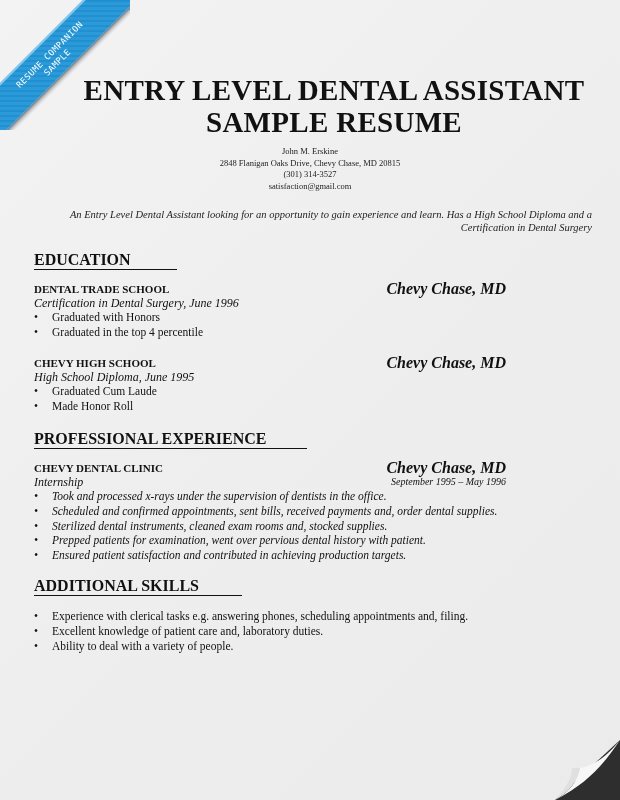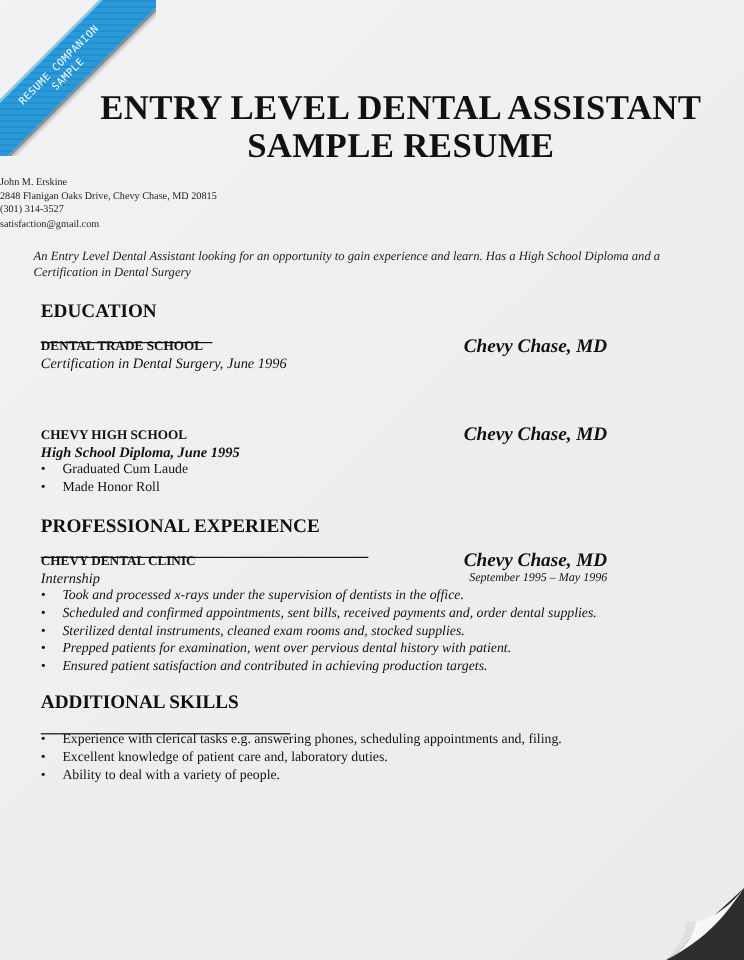--- a/index.html
+++ b/index.html
@@ -44,39 +44,40 @@
       position: absolute; left: 0; right: 0; top: 74px;
       text-align: center;
       font-weight: bold;
       font-size: 29px;
       line-height: 32px;
       letter-spacing: 0.3px;
       padding-left: 48px;
     }
     .contact {
       position: absolute; left: 0; right: 0; top: 146px;
+      text-align: center;
       font-size: 8.5px;
       line-height: 11.5px;
       color: #222;
     }
     .summary {
       position: absolute; left: 28px; right: 28px; top: 208px;
-      text-align: left;
+      text-align: right;
       font-style: italic;
       font-size: 10.5px;
       line-height: 13px;
       color: #222;
     }
     .section-h {
       position: absolute; left: 34px;
       font-weight: bold;
       font-size: 16px;
       line-height: 18px;
       border-bottom: 1.5px solid #111;
-      padding-bottom: 16px;
+      padding-bottom: 0;
     }
     .entry-h {
       position: absolute; left: 34px;
       font-weight: bold; font-size: 11px; line-height: 14px;
     }
     .loc {
       position: absolute; right: 114px;
       font-weight: bold; font-size: 16px; line-height: 14px;
       text-align: right;
       font-style: italic;
@@ -133,24 +134,28 @@
   <div class="summary">
     <div>An Entry Level Dental Assistant looking for an opportunity to gain experience and learn. Has a High School Diploma and a</div>
     <div>Certification in Dental Surgery</div>
   </div>
 
   <div class="section-h" style="top:251px; width:143px;">EDUCATION</div>
 
   <div class="entry-h" style="top:282px;">DENTAL TRADE SCHOOL</div>
   <div class="loc" style="top:282px;">Chevy Chase, MD</div>
   <div class="sub" style="top:296px;">Certification in Dental Surgery, June 1996</div>
+  <ul class="bullets" style="top:310px;">
+    <li>Graduated with Honors</li>
+    <li>Graduated in the top 4 percentile</li>
+  </ul>
 
   <div class="entry-h" style="top:356px;">CHEVY HIGH SCHOOL</div>
   <div class="loc" style="top:356px;">Chevy Chase, MD</div>
-  <div class="sub" style="top:370px;font-weight:bold;">High School Diploma, June 1995</div>
+  <div class="sub" style="top:370px;">High School Diploma, June 1995</div>
   <ul class="bullets" style="top:384px;">
     <li>Graduated Cum Laude</li>
     <li>Made Honor Roll</li>
   </ul>
 
   <div class="section-h" style="top:430px; width:273px;">PROFESSIONAL EXPERIENCE</div>
 
   <div class="entry-h" style="top:461px;">CHEVY DENTAL CLINIC</div>
   <div class="loc" style="top:461px;">Chevy Chase, MD</div>
   <div class="sub" style="top:475px;">Internship</div>

